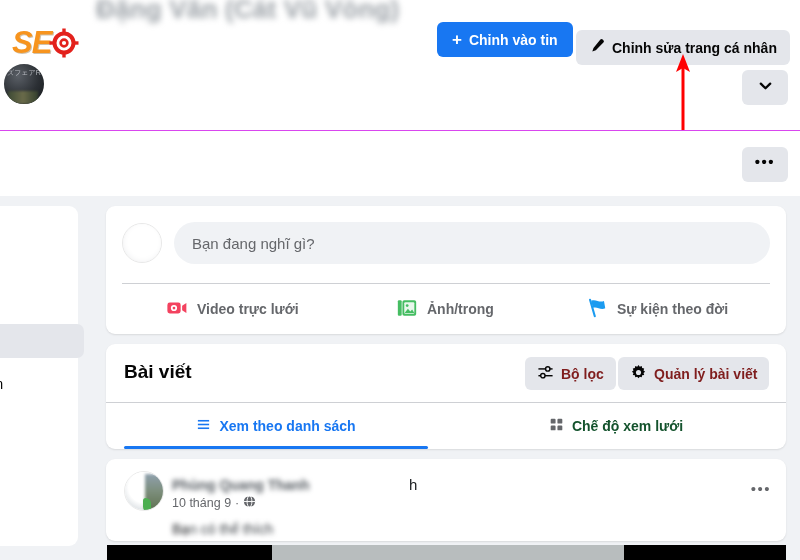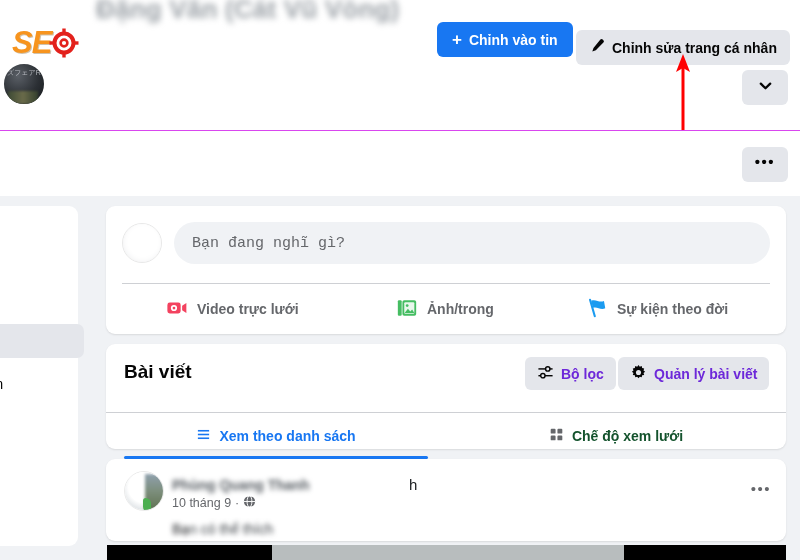--- a/index.html
+++ b/index.html
@@ -131,21 +131,21 @@
   }
   .composer-avatar::after {
     content: ""; position: absolute; left: -6px; top: -4px; width: 52px; height: 48px;
     background: radial-gradient(ellipse at 50% 45%, #ffffff 46%, #e9eaec 70%, #ffffff 88%);
     filter: blur(2px);
   }
   .composer-input {
     position: absolute; left: 68px; top: 16px; width: 596px; height: 42px;
     background: #f0f2f5; border: none; border-radius: 21px;
     padding: 0 18px; font-size: 15px; color: #65676b;
-    font-family: Liberation Mono, monospace; outline: none;
+    font-family: Liberation Sans, sans-serif; outline: none;
   }
   .composer-input::placeholder { color: #65676b; opacity: 1; }
   .composer-div { position: absolute; left: 16px; top: 77px; width: 648px; height: 1px; background: #ced0d4; }
   .composer-actions {
     position: absolute; left: 0; top: 78px; width: 100%; height: 50px;
     display: flex; align-items: center;
   }
   .ca-item {
     display: flex; align-items: center; gap: 9px; cursor: pointer;
     font-size: 14px; font-weight: 600; color: #65676b; white-space: nowrap;
@@ -158,26 +158,26 @@
   .posts { left: 106px; top: 148px; width: 680px; height: 105px; }
   .posts-head { position: absolute; left: 0; top: 0; width: 100%; height: 58px; }
   .posts-title {
     position: absolute; left: 18px; top: 17px;
     font-size: 19px; font-weight: 700; color: #050505;
   }
   .chipbtn {
     position: absolute; top: 13px; height: 33px; padding: 0 12px;
     background: #e4e6eb; border-radius: 6px; cursor: pointer;
     display: flex; align-items: center; gap: 7px;
-    font-size: 14px; font-weight: 600; color: #6d28d9; white-space: nowrap;
+    font-size: 14px; font-weight: 600; color: #7f1d1d; white-space: nowrap;
   }
   .chipbtn.c0 { left: 419px; }
   .chipbtn.c1 { left: 512px; }
   .posts-tabs {
-    position: absolute; left: 0; top: 68px; width: 100%; height: 47px;
+    position: absolute; left: 0; top: 58px; width: 100%; height: 47px;
     border-top: 1px solid #ced0d4; display: flex;
   }
   .ptab {
     flex: 1; display: flex; align-items: center; justify-content: center; gap: 8px;
     font-size: 14px; font-weight: 600; color: #14532d; cursor: pointer; position: relative;
   }
   .ptab.active { color: #1877f2; }
   .ptab.active::after {
     content: ""; position: absolute; left: 18px; right: 18px; bottom: 0;
     height: 3px; background: #1877f2; border-radius: 2px;

